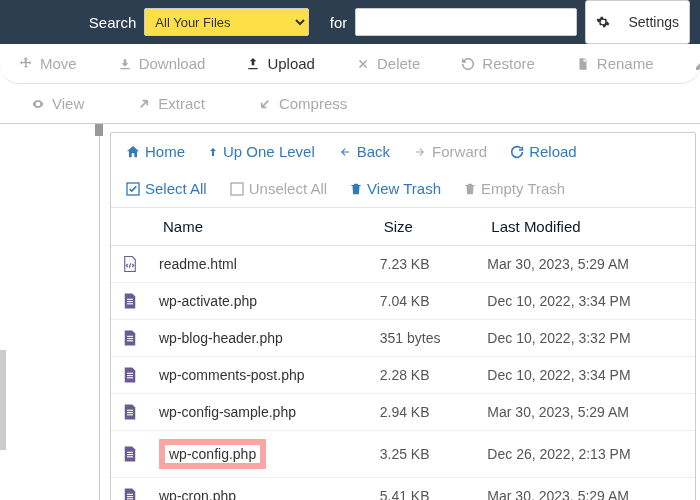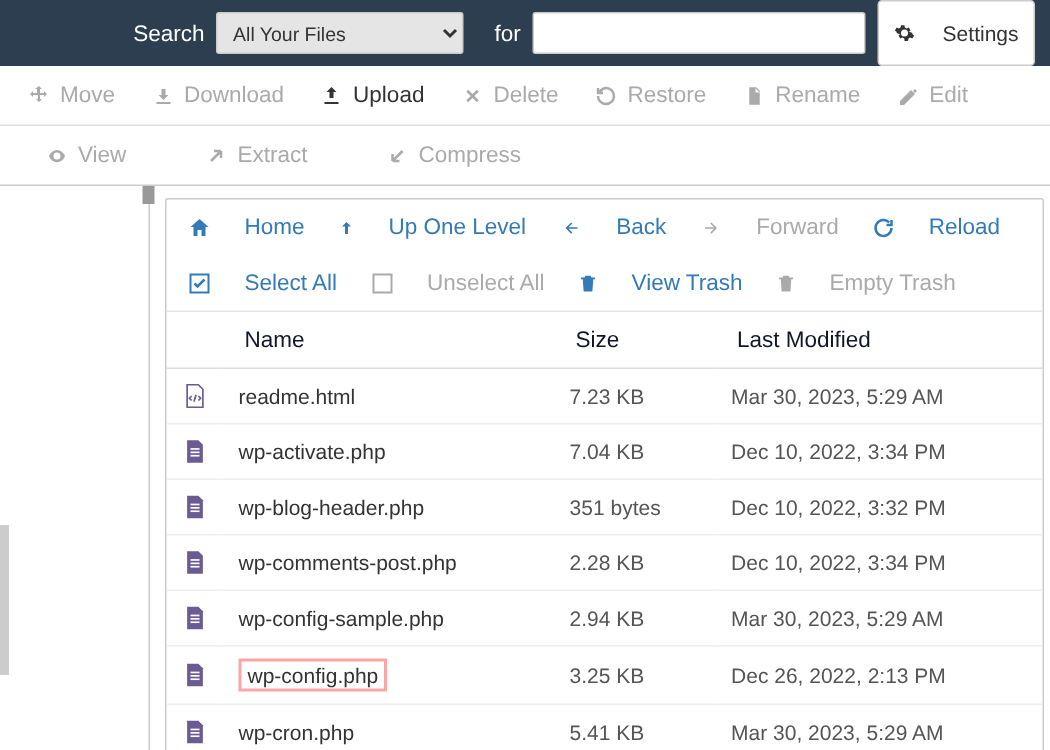--- a/index.html
+++ b/index.html
@@ -1,52 +1,52 @@
 <!DOCTYPE html>
 <html><head>
 <meta charset="utf-8">
 <style>
   * { box-sizing: border-box; margin: 0; padding: 0; }
   body { font-family: "Helvetica Neue", Arial, sans-serif; font-size: 14px; color: #333; background: #fff; width: 700px; height: 500px; overflow: hidden; }
   
   .search-bar { background: #2c3e50; height: 44px; display: flex; align-items: center; padding: 0 10px; gap: 8px; color: #fff; }
   .search-bar .label { font-size: 15px; margin-left: 13px; }
-  .search-bar select { height: 28px; width: 170px; font-size: 13px; border: 1px solid #ccc; border-radius: 2px; background: #e5e5e5; color: #333; padding: 0 6px; }
+  .search-bar select { height: 28px; width: 170px; font-size: 13px; border: 1px solid #ccc; border-radius: 2px; background: #fde047; color: #333; padding: 0 6px; }
   .search-bar input[type=text] { height: 28px; width: 230px; border: 1px solid #ccc; border-radius: 2px; padding: 0 6px; font-size: 13px; }
   .btn-go { background: #337ab7; color: #fff; border: 1px solid #2e6da4; border-radius: 3px; height: 30px; padding: 0 14px; font-size: 14px; cursor: pointer; }
   .btn-settings { background: #fff; color: #333; border: 1px solid #ccc; border-radius: 3px; height: 44px; padding: 0 10px; font-size: 14px; cursor: pointer; display: flex; align-items: center; gap: 18px; }
   .spacer-sm { width: 60px; }
   
-  .toolbar1 { height: 40px; border-bottom: 1px solid #e0e0e0; display: flex; align-items: center; padding: 0 6px; gap: 0; background: #fff; }
+  .toolbar1 { height: 40px; border-bottom: 1px solid #e0e0e0; display: flex; align-items: center; padding: 0 6px; gap: 16px; background: #fff; border-radius: 19px; }
   .toolbar2 { height: 40px; border-bottom: 1px solid #ccc; display: flex; align-items: center; padding: 0 18px; gap: 28px; background: #fff; }
   .tb-btn { display: flex; align-items: center; gap: 6px; color: #aaa; font-size: 15px; padding: 6px 12px; cursor: pointer; }
   .tb-btn.active { color: #333; }
   .tb-btn .ic { width: 16px; height: 16px; display: inline-flex; align-items: center; justify-content: center; }
   
   .main { display: flex; height: calc(500px - 124px); }
   .sidebar-gutter { width: 100px; border-right: 1px solid #ccc; background: #fff; position: relative; }
   .sidebar-gutter::after { content:""; position:absolute; right:-4px; top:0; width:8px; height:12px; background:#999; }
   .sidebar-hint { position:absolute; left:0; top:60%; width:6px; height:100px; background:#ccc; }
   
   .panel { flex: 1; padding: 8px 0 0 10px; overflow: hidden; }
   .panel-inner { border: 1px solid #ccc; border-radius: 2px; margin-right: 4px; }
   
   .navrow { display: flex; align-items: center; padding: 10px 14px; gap: 22px; flex-wrap: wrap; }
   .navrow + .navrow { border-top: none; }
-  .nav-btn { display: flex; align-items: center; gap: 22px; font-size: 15px; color: #337ab7; cursor: pointer; }
+  .nav-btn { display: flex; align-items: center; gap: 4px; font-size: 15px; color: #337ab7; cursor: pointer; }
   .nav-btn.disabled { color: #aaa; }
   .nav-divider { height: 1px; background: #e5e5e5; margin: 0 0; }
   
   .table { width: 100%; border-collapse: collapse; }
   .table th { text-align: left; font-weight: normal; color: #0f172a; font-size: 15px; padding: 10px 14px; border-bottom: 1px solid #ddd; }
   .table th:first-child { width: 28px; }
   .table td { padding: 8px 10px; border-bottom: 1px solid #eee; font-size: 14px; color: #555; }
   .table td.name-cell { color: #333; }
   .file-ic { width: 18px; height: 20px; display: inline-block; vertical-align: middle; }
-  .highlight-box { border: 2px solid #fca5a5; display: inline-block; padding: 1px 4px; }
+  .highlight-box { border: 6px solid #fca5a5; display: inline-block; padding: 1px 4px; }
   
   svg { display: block; }
 </style>
 </head>
 <body>
 
 <div class="search-bar">
   <div class="spacer-sm"></div>
   <span class="label">Search</span>
   <select>

